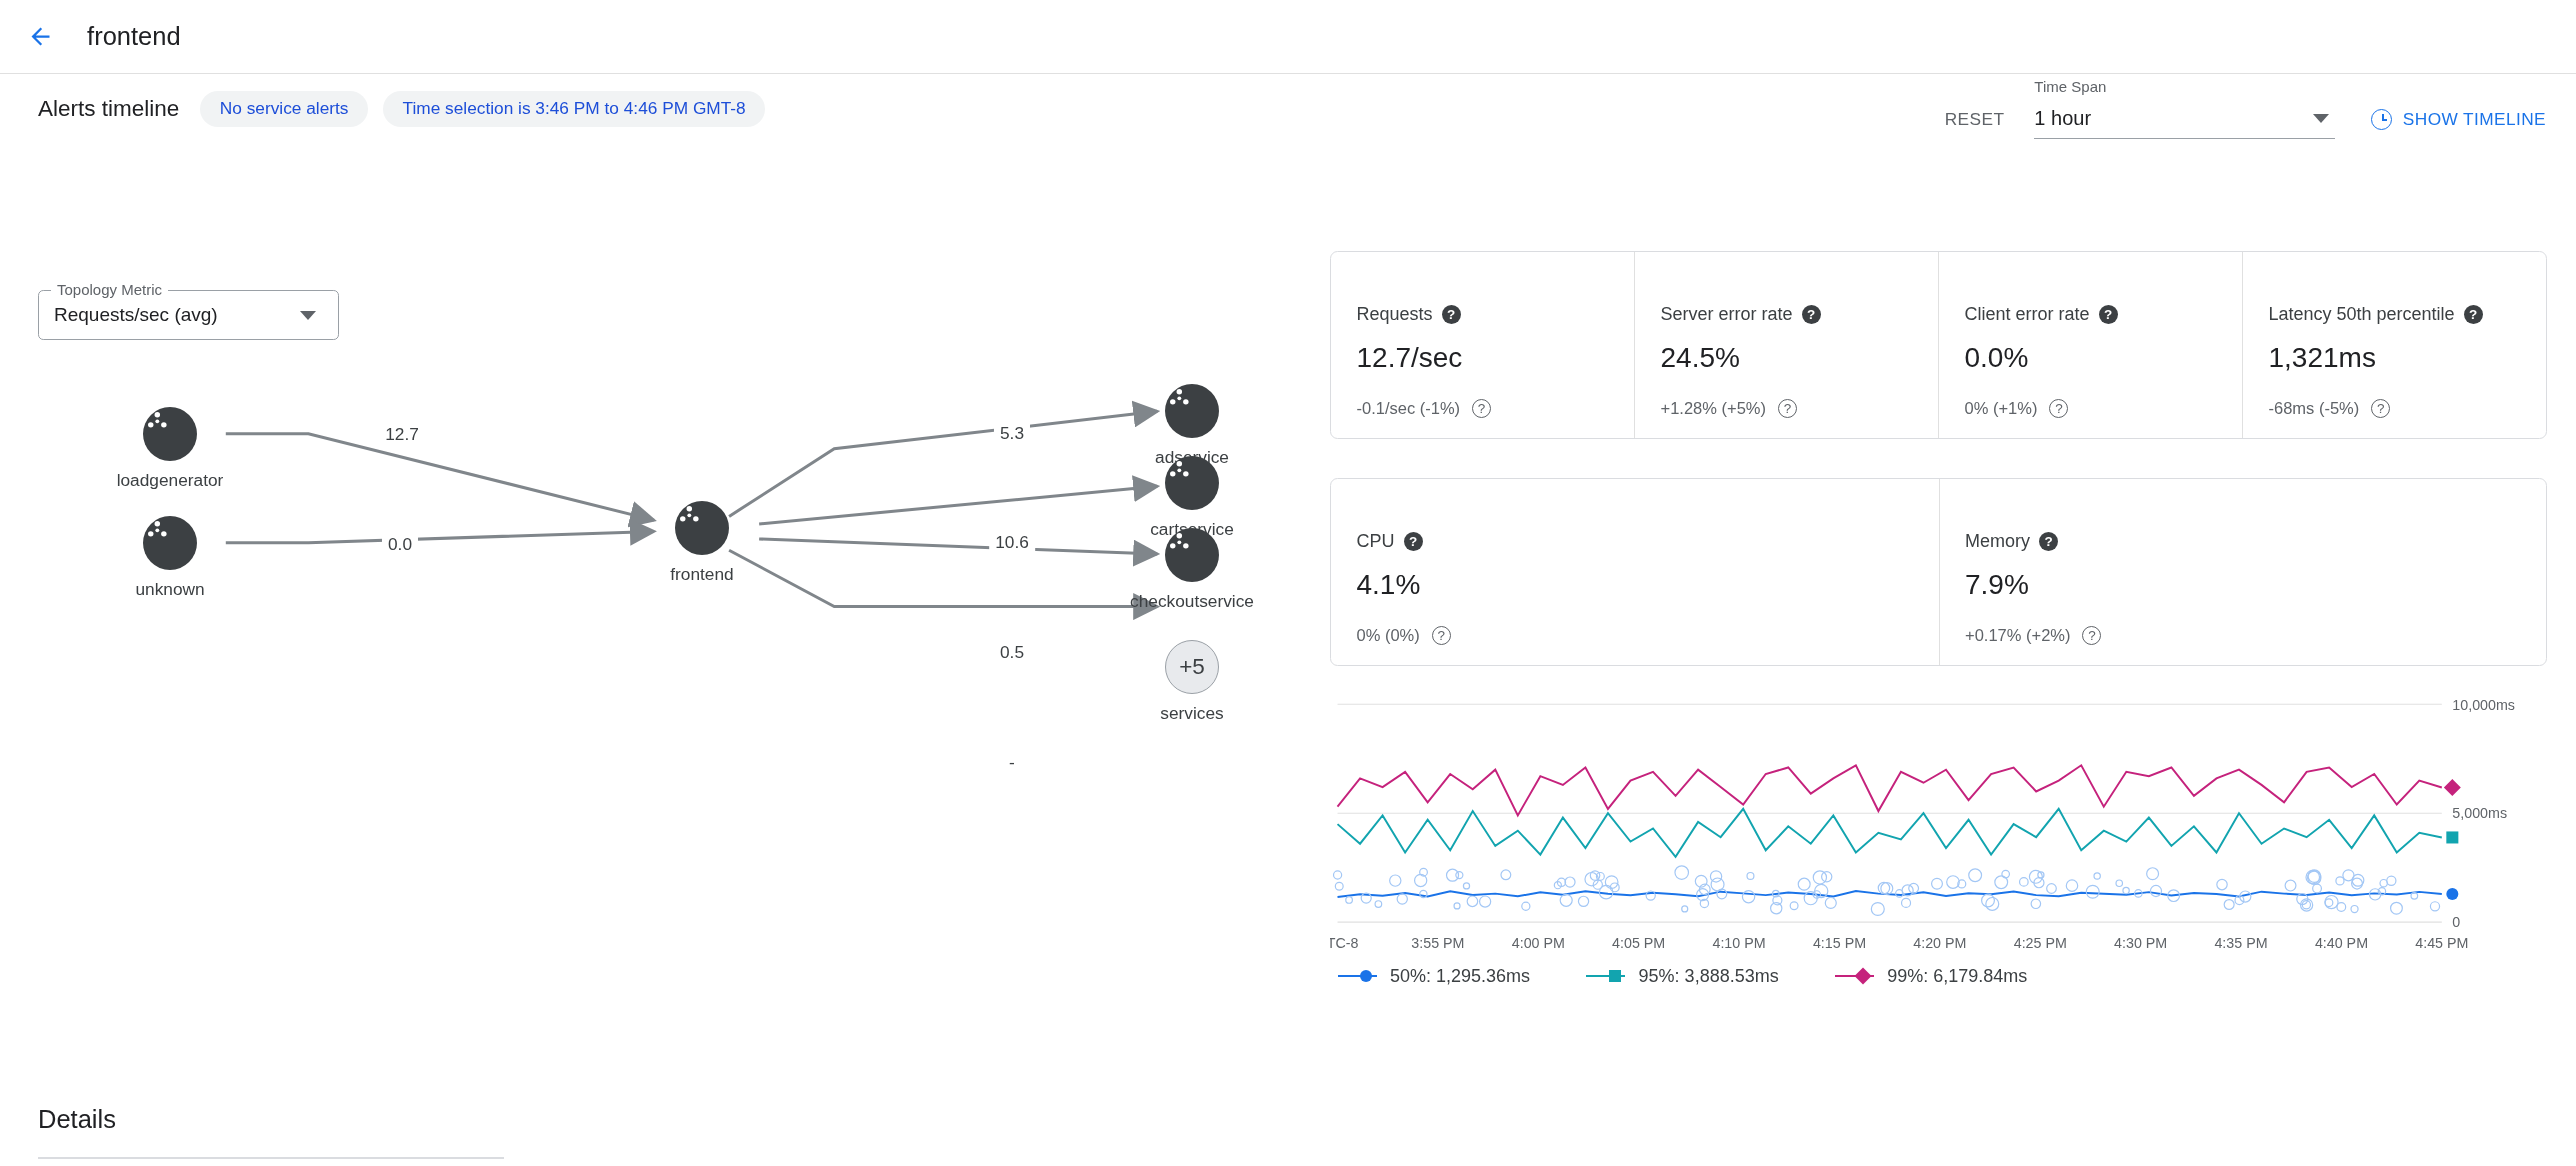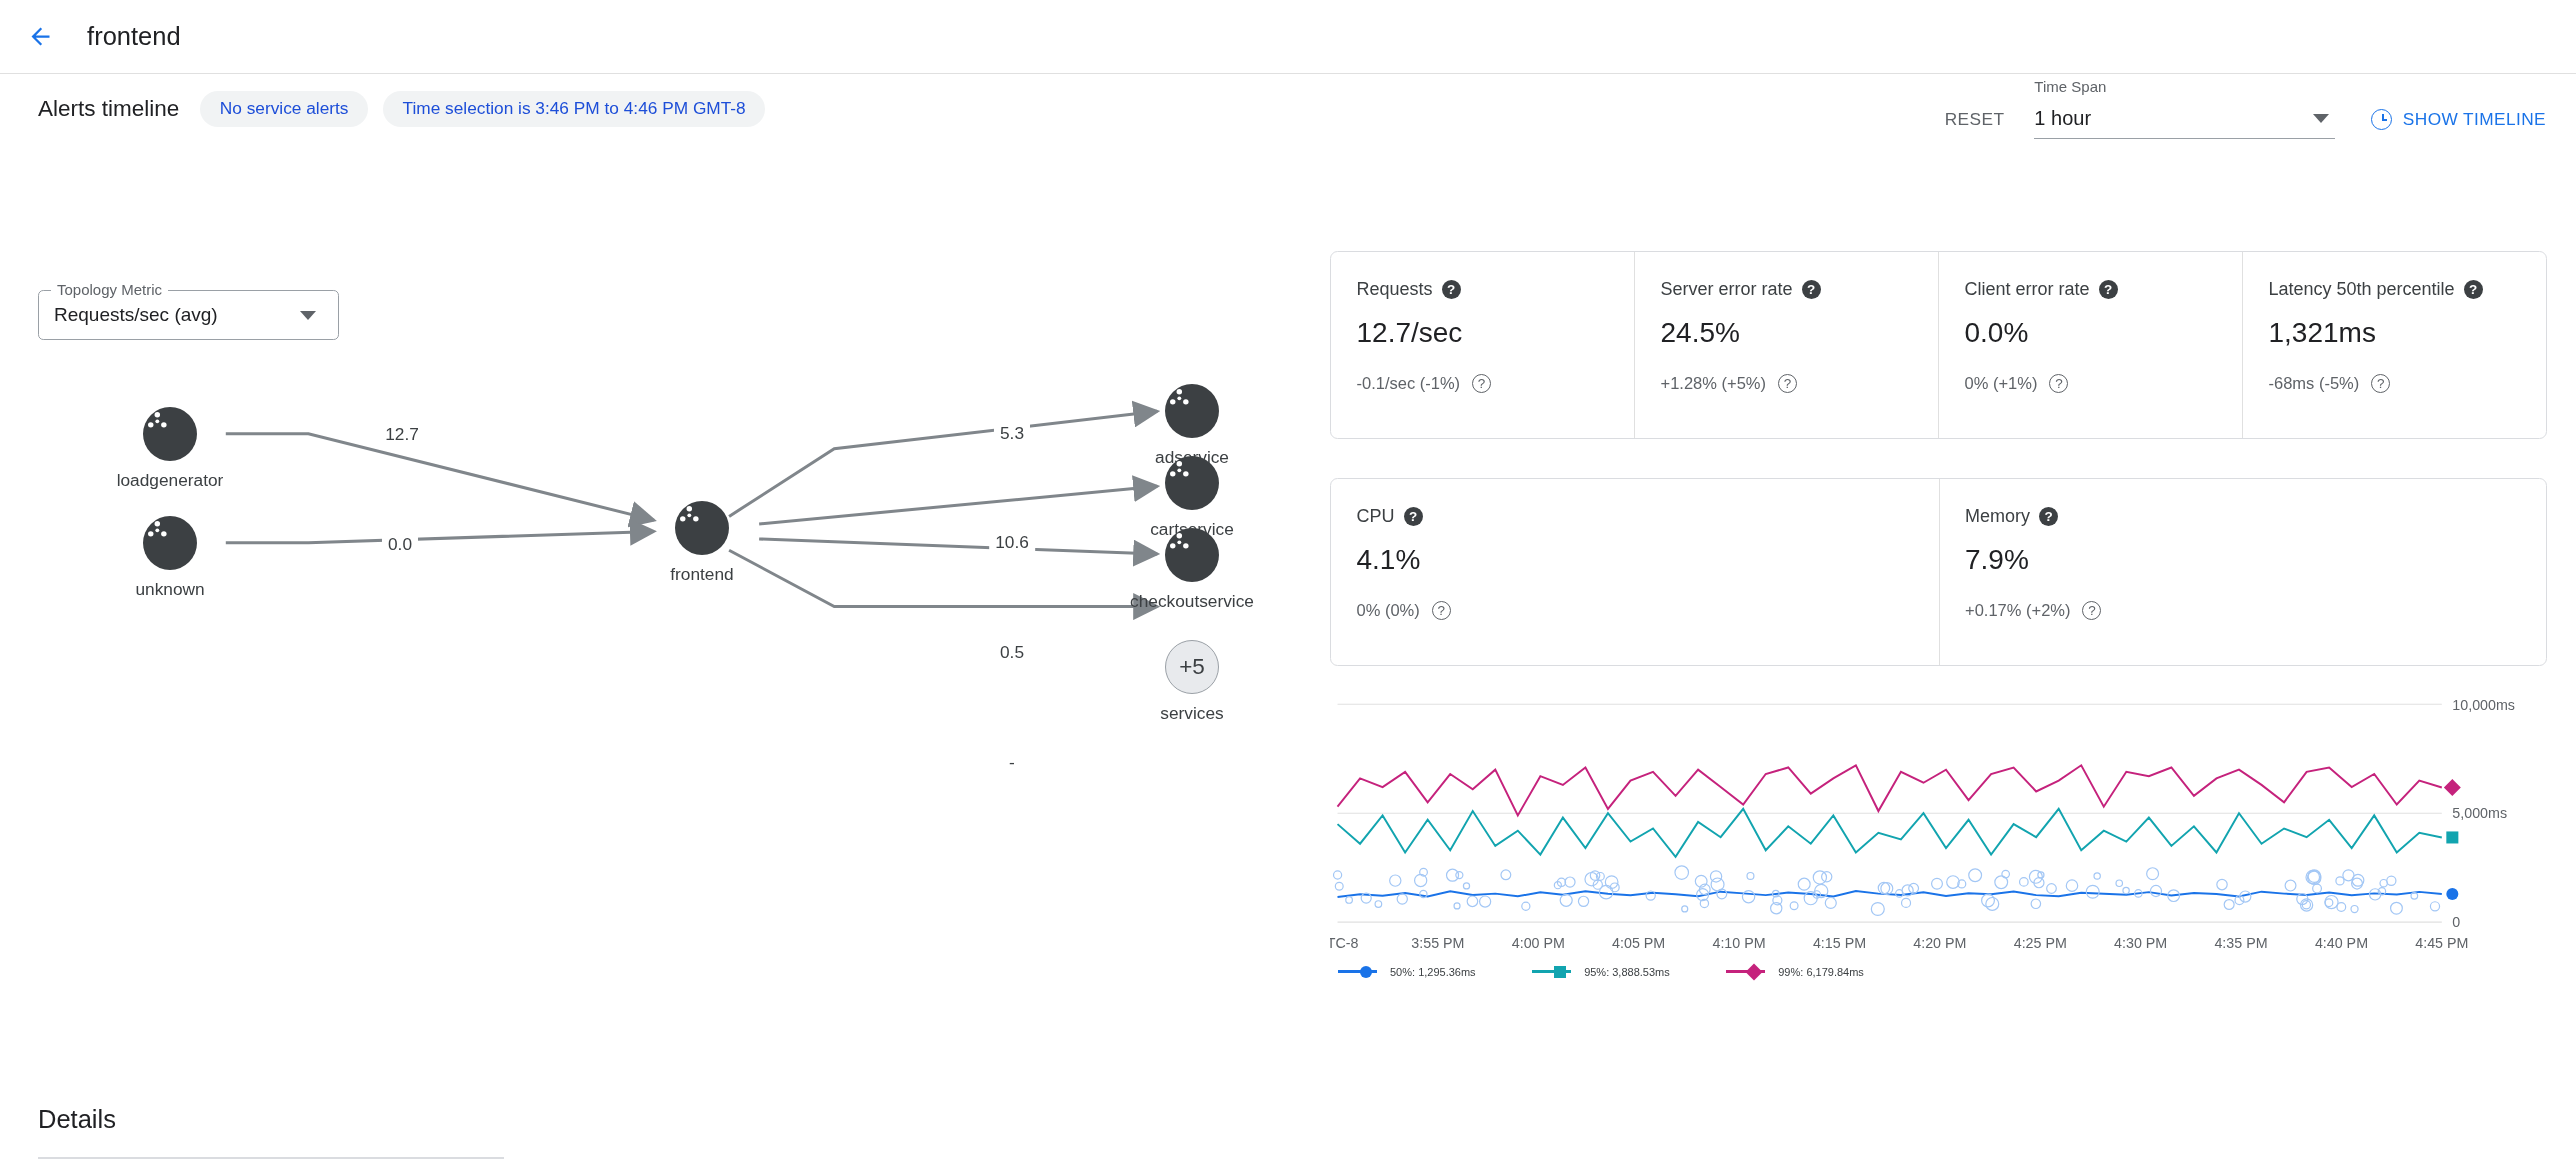--- a/index.html
+++ b/index.html
@@ -263,20 +263,21 @@
     padding: 27px 0 0 25.5px;
     position: relative;
   }
   .metric + .metric { border-left: 0.8px solid #e0e0e0; }
   .metric-head {
     display: flex;
     align-items: center;
     font-size: 18px;
     color: #3c4043;
     margin-bottom: 16.5px;
+    margin-top: 25px;
   }
   .qmark {
     display: inline-flex;
     align-items: center; justify-content: center;
     width: 19px; height: 19px;
     border-radius: 50%;
     background: #3c4043;
     color: #fff;
     font-size: 13.5px;
     font-weight: bold;
@@ -327,21 +328,21 @@
   .axis-text {
     font-size: 19px;
     fill: #5f6368;
     font-family: "Liberation Sans", sans-serif;
   }
   .legend-row {
     position: absolute;
     left: 7.5px; top: 277px;
     display: flex;
     align-items: flex-start;
-    font-size: 11px;
+    font-size: 18px;
     color: #3c4043;
   }
   .legend-item { display: flex; align-items: center; margin-right: 56px; }
   .legend-line { width: 39px; height: 2.3px; margin-right: 9px; }
   .legend-mark { width: 12px; height: 12px; margin-left: -25.5px; margin-right: 18px; }
 </style>
 </head>
 <body>
 
 <div class="page">

